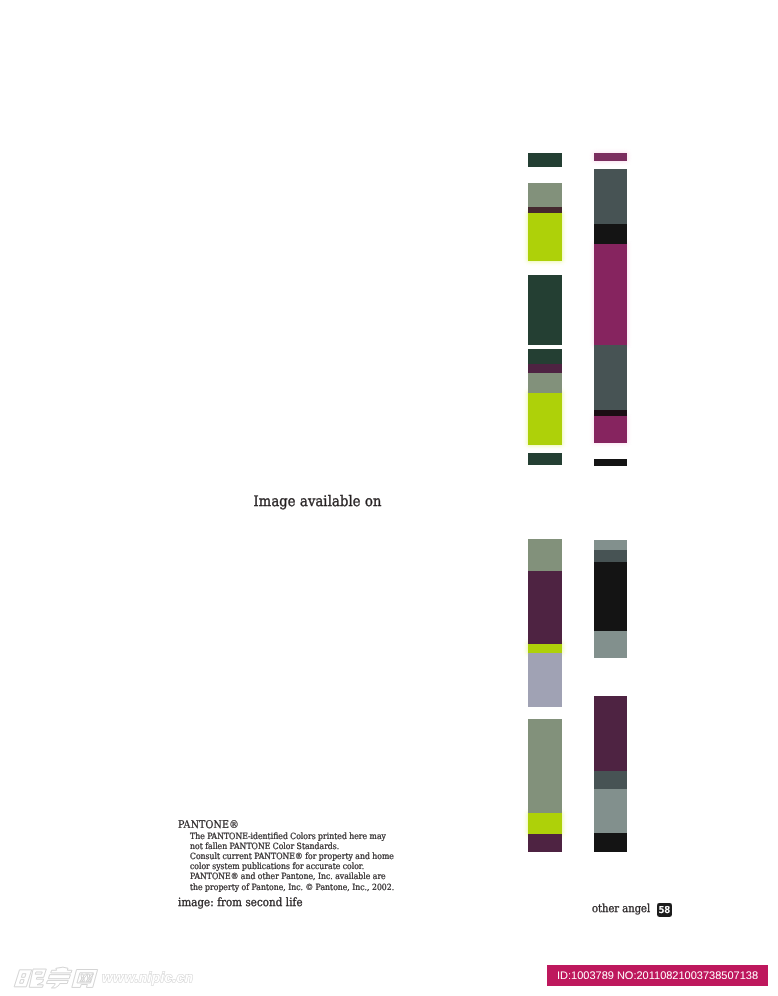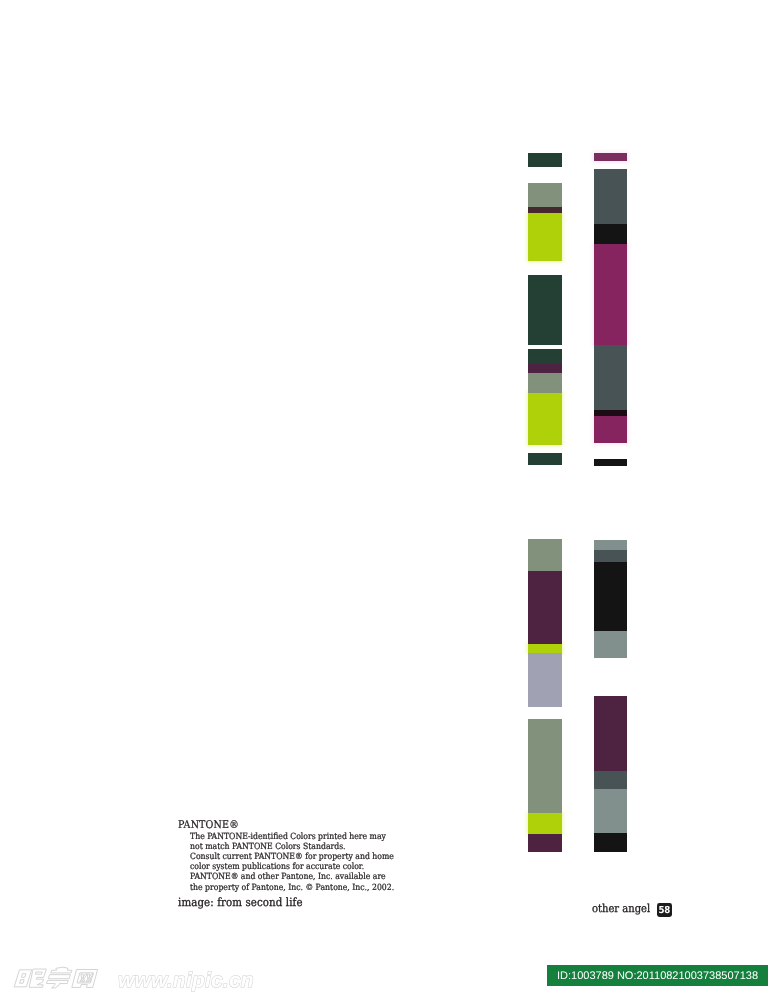--- a/index.html
+++ b/index.html
@@ -47,25 +47,25 @@
   .page-badge{position:absolute;left:65px;top:3.2px;width:14.5px;height:13.6px;
               border-radius:2.4px;background:#1c1c1c;color:#ffffff;
               font-family:"DejaVu Sans Condensed","DejaVu Sans",sans-serif;
               font-size:9.6px;font-weight:700;display:flex;align-items:center;
               justify-content:center;line-height:13.6px;box-sizing:border-box;padding-top:1.4px;
               overflow:hidden;letter-spacing:-0.3px;}
 
   
   .wm{position:absolute;left:0;top:0;width:778px;height:996px;pointer-events:none;}
   .wm-cn{position:absolute;left:12px;top:964px;}
-  .wm-url{position:absolute;left:118px;top:969px;font-family:"Liberation Sans",sans-serif;
-          font-style:italic;font-size:21px;font-weight:700;color:#ffffff;
+  .wm-url{position:absolute;left:102px;top:969px;font-family:"Liberation Sans",sans-serif;
+          font-style:italic;font-size:14px;font-weight:700;color:#ffffff;
           -webkit-text-stroke:1px #d0d0d0;paint-order:stroke fill;letter-spacing:0.2px;}
   .wm-id{position:absolute;left:547px;top:965px;width:221px;height:21px;
-         background:#15803d;color:#ffffff;font-family:"Liberation Sans",sans-serif;
+         background:#be185d;color:#ffffff;font-family:"Liberation Sans",sans-serif;
          font-size:11px;display:flex;align-items:center;justify-content:center;
          letter-spacing:0px;}
 </style>
 </head>
 <body>
 
 <div class="page">
   <div id="swatches">
       <div class="swatch-col">
         <div class="swatch-group" style="left: 528px; top: 0px; width: 34px;">
@@ -124,27 +124,28 @@
         <div class="swatch-group" style="left: 594px; top: 0px; width: 33px;">
           <div class="swatch-seg" style="position: absolute; left: 0px; top: 695.5px; width: 33px; height: 76.1px; background: rgb(78, 35, 66);"></div>
           <div class="swatch-seg" style="position: absolute; left: 0px; top: 771px; width: 33px; height: 18.6px; background: rgb(71, 83, 84);"></div>
           <div class="swatch-seg" style="position: absolute; left: 0px; top: 789px; width: 33px; height: 44.1px; background: rgb(130, 144, 141);"></div>
           <div class="swatch-seg" style="position: absolute; left: 0px; top: 832.5px; width: 33px; height: 19px; background: rgb(20, 20, 20);"></div>
         </div>
       </div>
     </div>
 
   <div class="notice">
+    <div>Image available on</div>
   </div>
 
   <div class="pantone">
     <div class="pantone-heading">PANTONE®</div>
     <div class="pantone-lines" id="pantone-lines">
         <div>The PANTONE-identified Colors printed here may</div>
-        <div>not match PANTONE Colors Standards.</div>
+        <div>not fallen PANTONE Color Standards.</div>
         <div>Consult current PANTONE® for property and home</div>
         <div>color system publications for accurate color.</div>
         <div>PANTONE® and other Pantone, Inc. available are</div>
         <div>the property of Pantone, Inc. © Pantone, Inc., 2002.</div>
       </div>
   </div>
   <div class="credit">image: from second life</div>
 
   <div class="footer">
     <span class="footer-title">other angel</span>

